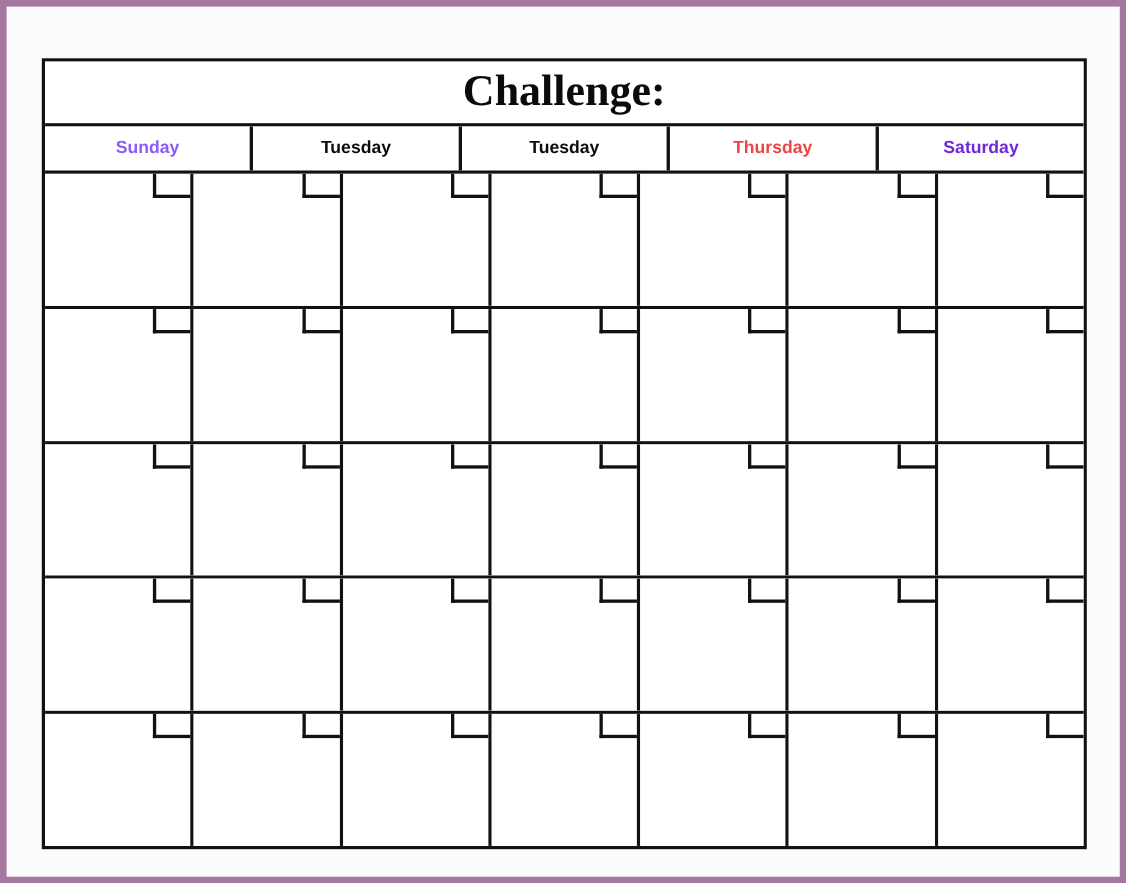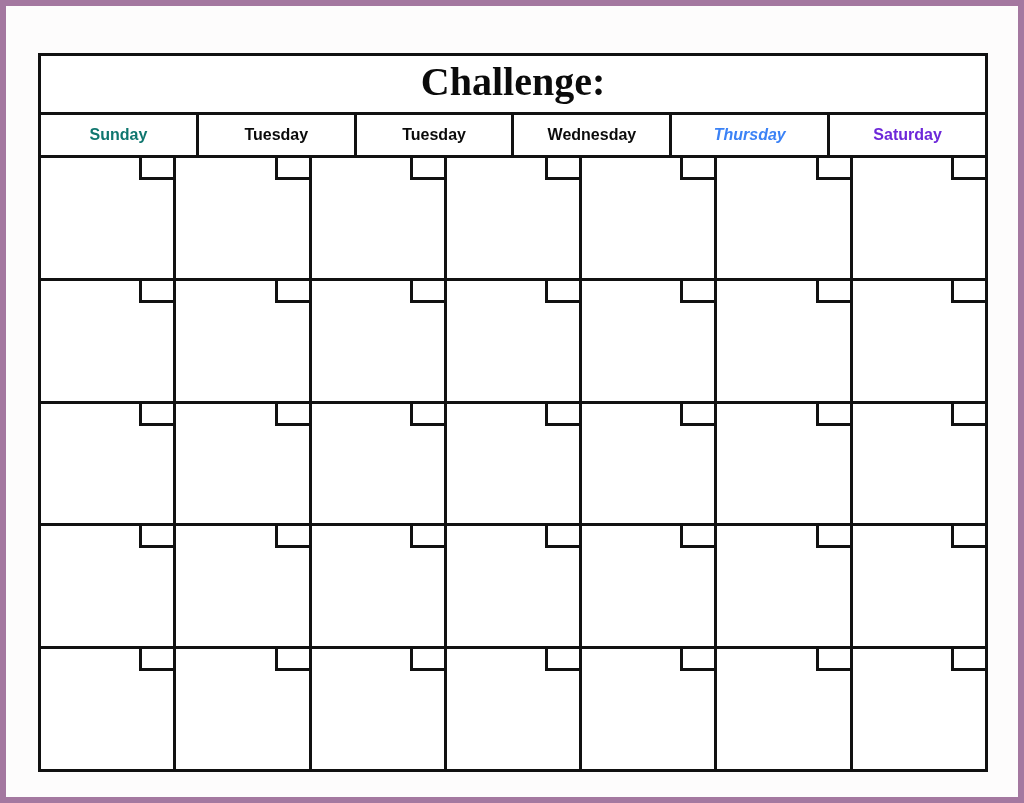--- a/index.html
+++ b/index.html
@@ -161,25 +161,24 @@
 <div class="page" style="--accent: #a478a0; --page-bg: #fdfcfc;">
 
 
   <div class="calendar" style="border-color: rgb(17, 17, 17); background-color: rgb(255, 255, 255);">
 
     <div class="challenge-row" style="border-color: rgb(17, 17, 17); background-color: rgb(255, 255, 255);">
       <div class="challenge-label" style="color: rgb(11, 11, 11);">Challenge:</div>
     </div>
 
     <div class="weekday-row" style="border-color: rgb(17, 17, 17); background-color: rgb(255, 255, 255);">
-      <div class="weekday-cell" style="border-color: rgb(17, 17, 17); color: #0f766e;">Sunday</div>
+      <div class="weekday-cell" style="border-color: rgb(17, 17, 17); color: #8b5cf6;">Sunday</div>
       <div class="weekday-cell" style="border-color: rgb(17, 17, 17); color: rgb(11, 11, 11);">Tuesday</div>
       <div class="weekday-cell" style="border-color: rgb(17, 17, 17); color: rgb(11, 11, 11);">Tuesday</div>
-      <div class="weekday-cell" style="border-color: rgb(17, 17, 17); color: rgb(11, 11, 11);">Wednesday</div>
-      <div class="weekday-cell" style="border-color: rgb(17, 17, 17); color: #3b82f6; font-style: italic;">Thursday</div>
+      <div class="weekday-cell" style="border-color: rgb(17, 17, 17); color: #ef4444;">Thursday</div>
       <div class="weekday-cell" style="border-color: rgb(17, 17, 17); color: #6d28d9;">Saturday</div>
     </div>
 
     <div class="weeks">
 
       <div class="week-row" style="border-color: rgb(17, 17, 17);">
         <div class="day-cell" style="border-color: rgb(17, 17, 17); background-color: rgb(255, 255, 255);">
           <div class="date-notch" style="border-color: rgb(17, 17, 17);">
               <span class="date-number" style="color: rgb(11, 11, 11);"></span>
             </div>

